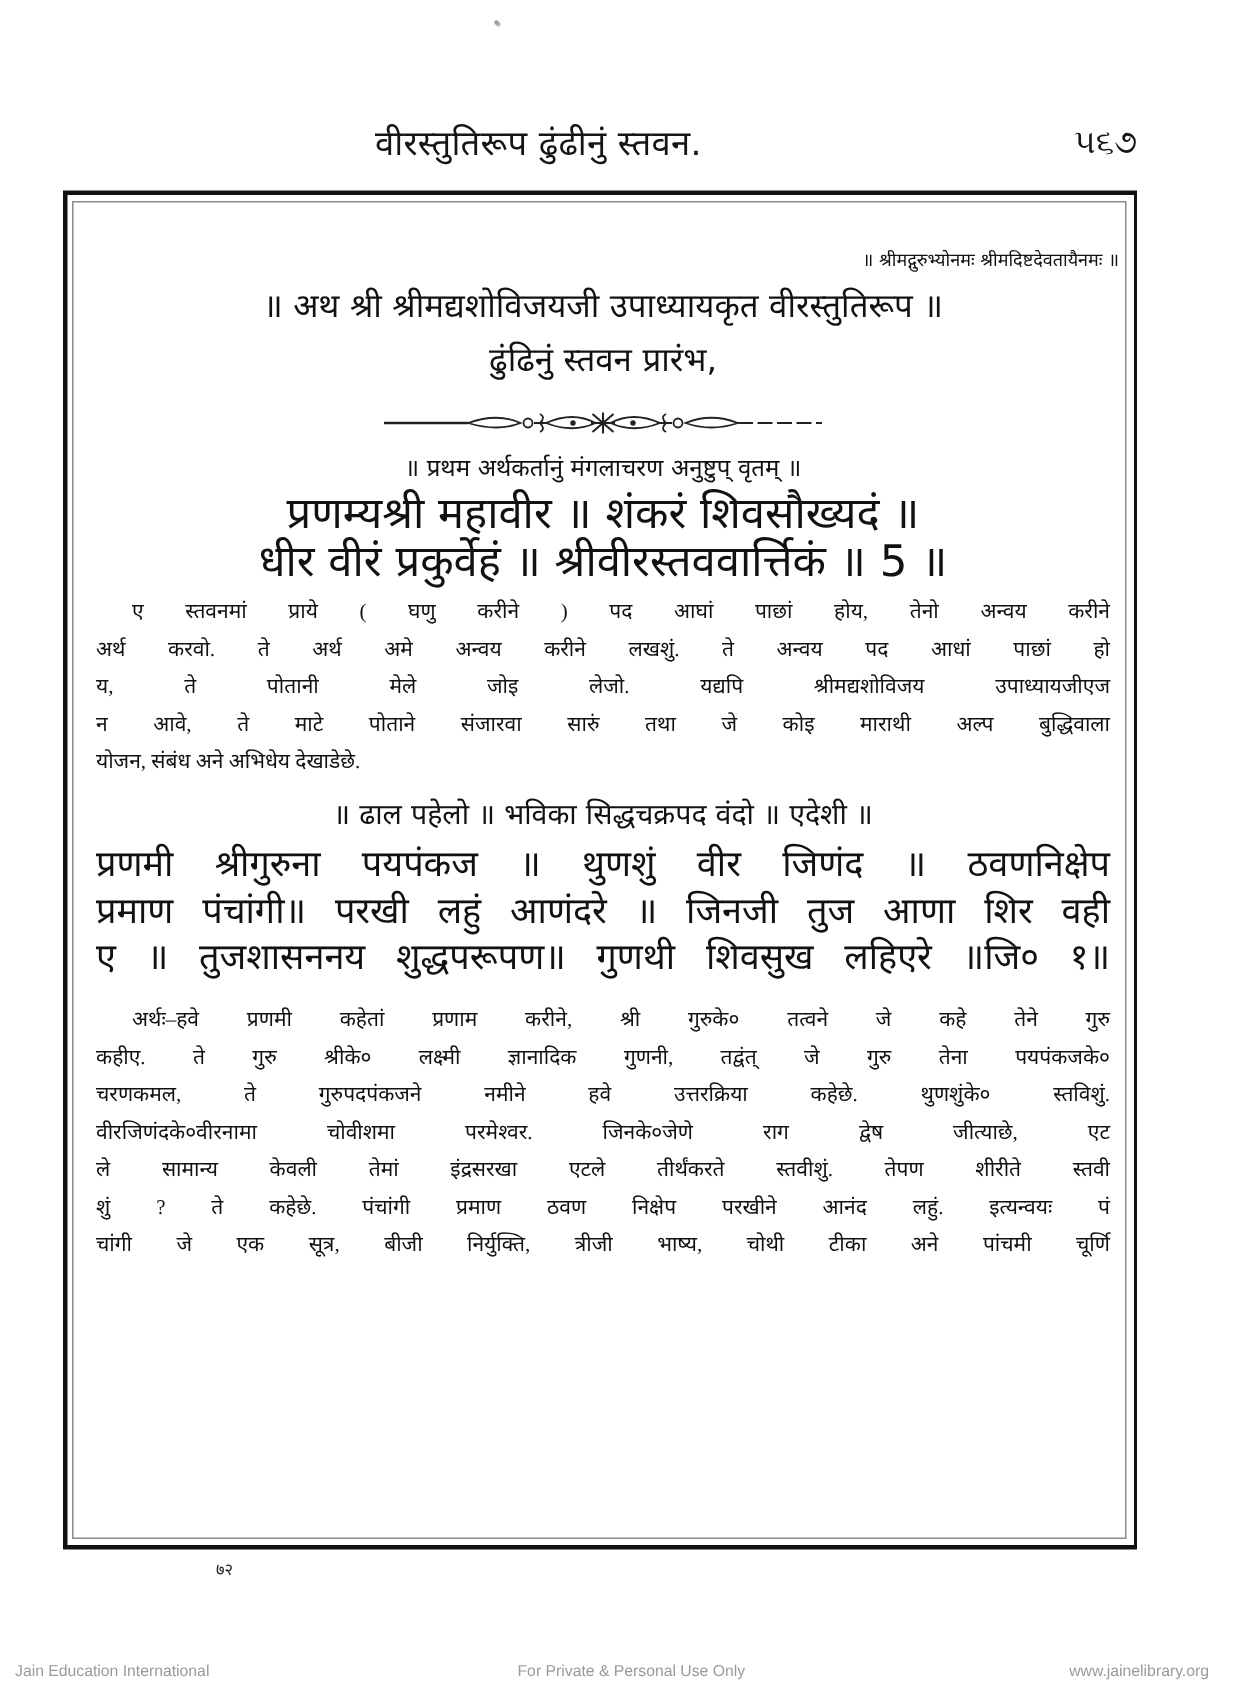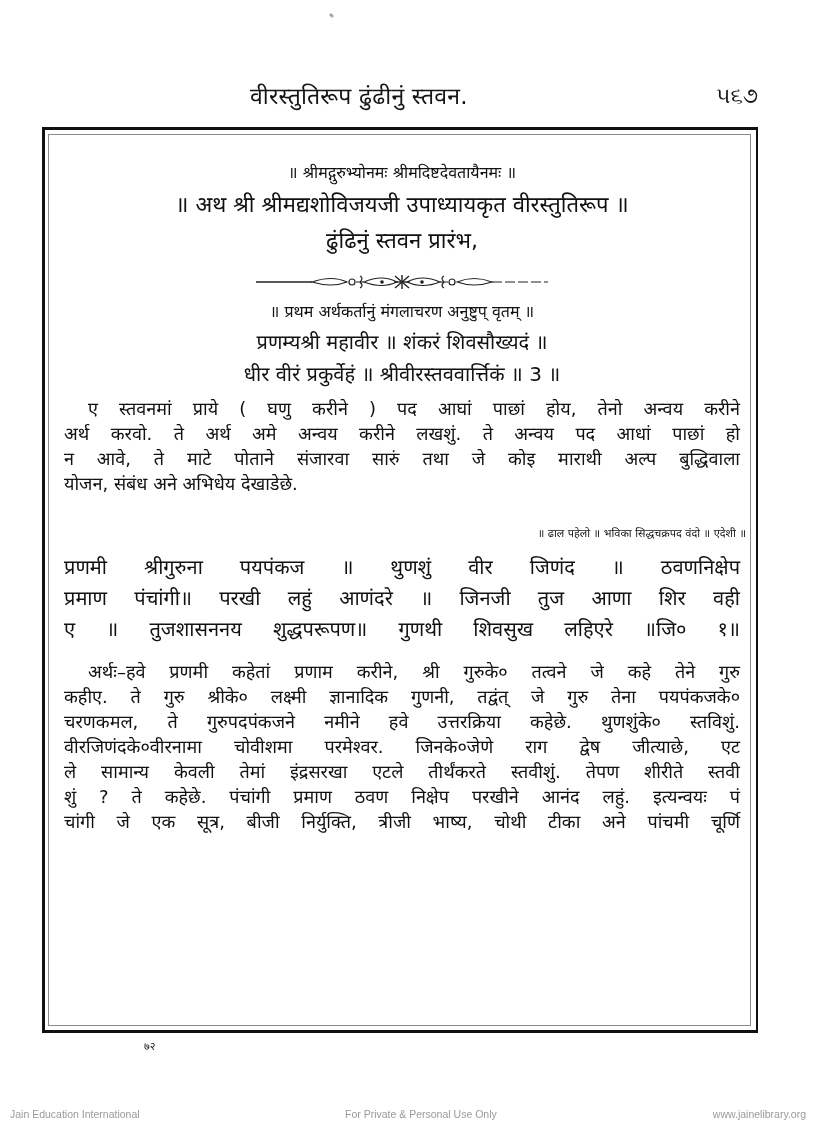--- a/index.html
+++ b/index.html
@@ -74,68 +74,69 @@
       position: absolute;
       left: 58px;
       top: 160px;
       width: 688px;
     }
     .center {
       text-align: center;
       white-space: nowrap;
     }
     .invocation {
-      font-size: 16px;
+      font-size: 12px;
       line-height: 26px;
       margin-top: 0;
+      text-align: right;
     }
     .main-title {
       font-size: 22px;
       line-height: 34px;
       margin-top: 2px;
     }
     .ornament {
       display: block;
       margin: 14px auto 6px auto;
     }
     .meter-head {
       font-size: 16px;
       line-height: 28px;
       margin-top: 4px;
     }
     .verse {
-      font-size: 20px;
+      font-size: 29px;
       line-height: 32px;
     }
     .prose {
-      font-size: 18px;
+      font-size: 14px;
       line-height: 25px;
       text-align: justify;
       margin: 6px 6px 0 6px;
+      font-family: Liberation Serif, serif;
     }
     .prose .line {
       display: block;
       text-align: justify;
       text-align-last: justify;
       white-space: nowrap;
     }
     .prose .line.last {
       text-align-last: left;
     }
     .prose .line.indent {
       padding-left: 24px;
     }
     .dhal-head {
-      font-size: 11px;
+      font-size: 19px;
       line-height: 28px;
-      margin-top: 24px;
-      text-align: right;
+      margin-top: 8px;
     }
     .stanza {
-      font-size: 20px;
+      font-size: 24px;
       line-height: 31px;
       margin: 4px 6px 0 6px;
     }
     .stanza .line {
       display: block;
       text-align: justify;
       text-align-last: justify;
       white-space: nowrap;
     }
     .gap {
@@ -204,25 +205,26 @@
       <circle cx="170" cy="10" r="1.2" fill="#222"></circle>
       <path d="M188 10 L196 10 M192 4 Q188 6 192 10 Q188 14 192 16"></path>
       <circle cx="200" cy="10" r="3"></circle>
       <path d="M205 10 Q222 3 240 10 Q222 16 205 10 Z"></path>
       <line x1="240" y1="10" x2="296" y2="10" stroke-width="1.2" stroke-dasharray="10 3"></line>
     </g>
   </svg>
 
   <div class="center meter-head">॥ प्रथम अर्थकर्तानुं मंगलाचरण  अनुष्टुप् वृतम् ॥</div>
   <div class="center verse">प्रणम्यश्री महावीर ॥ शंकरं  शिवसौख्यदं ॥</div>
-  <div class="center verse">धीर वीरं प्रकुर्वेहं ॥ श्रीवीरस्तववार्त्तिकं ॥ 3 ॥</div>
+  <div class="center verse">धीर वीरं प्रकुर्वेहं ॥ श्रीवीरस्तववार्त्तिकं ॥ 5 ॥</div>
 
   <div class="prose">
     <span class="line indent">ए स्तवनमां प्राये ( घणु करीने ) पद आघां पाछां होय, तेनो  अन्वय करीने</span>
     <span class="line">अर्थ करवो. ते अर्थ अमे अन्वय करीने लखशुं. ते अन्वय पद आधां पाछां हो</span>
+    <span class="line">य, ते  पोतानी  मेले जोइ  लेजो. यद्यपि  श्रीमद्यशोविजय  उपाध्यायजीएज</span>
     <span class="line">न आवे, ते माटे पोताने संजारवा सारुं तथा जे कोइ माराथी अल्प बुद्धिवाला</span>
     <span class="line last">योजन, संबंध अने अभिधेय देखाडेछे.</span>
   </div>
 
   <div class="center dhal-head">॥ ढाल पहेलो ॥ भविका सिद्धचक्रपद वंदो ॥ एदेशी ॥</div>
 
   <div class="stanza">
     <span class="line">प्रणमी श्रीगुरुना  पयपंकज  ॥ थुणशुं वीर जिणंद ॥ ठवणनिक्षेप</span>
     <span class="line">प्रमाण पंचांगी॥ परखी लहुं आणंदरे ॥ जिनजी तुज आणा शिर वही</span>
     <span class="line">ए ॥ तुजशासननय शुद्धपरूपण॥ गुणथी शिवसुख लहिएरे ॥जि० १॥</span>

